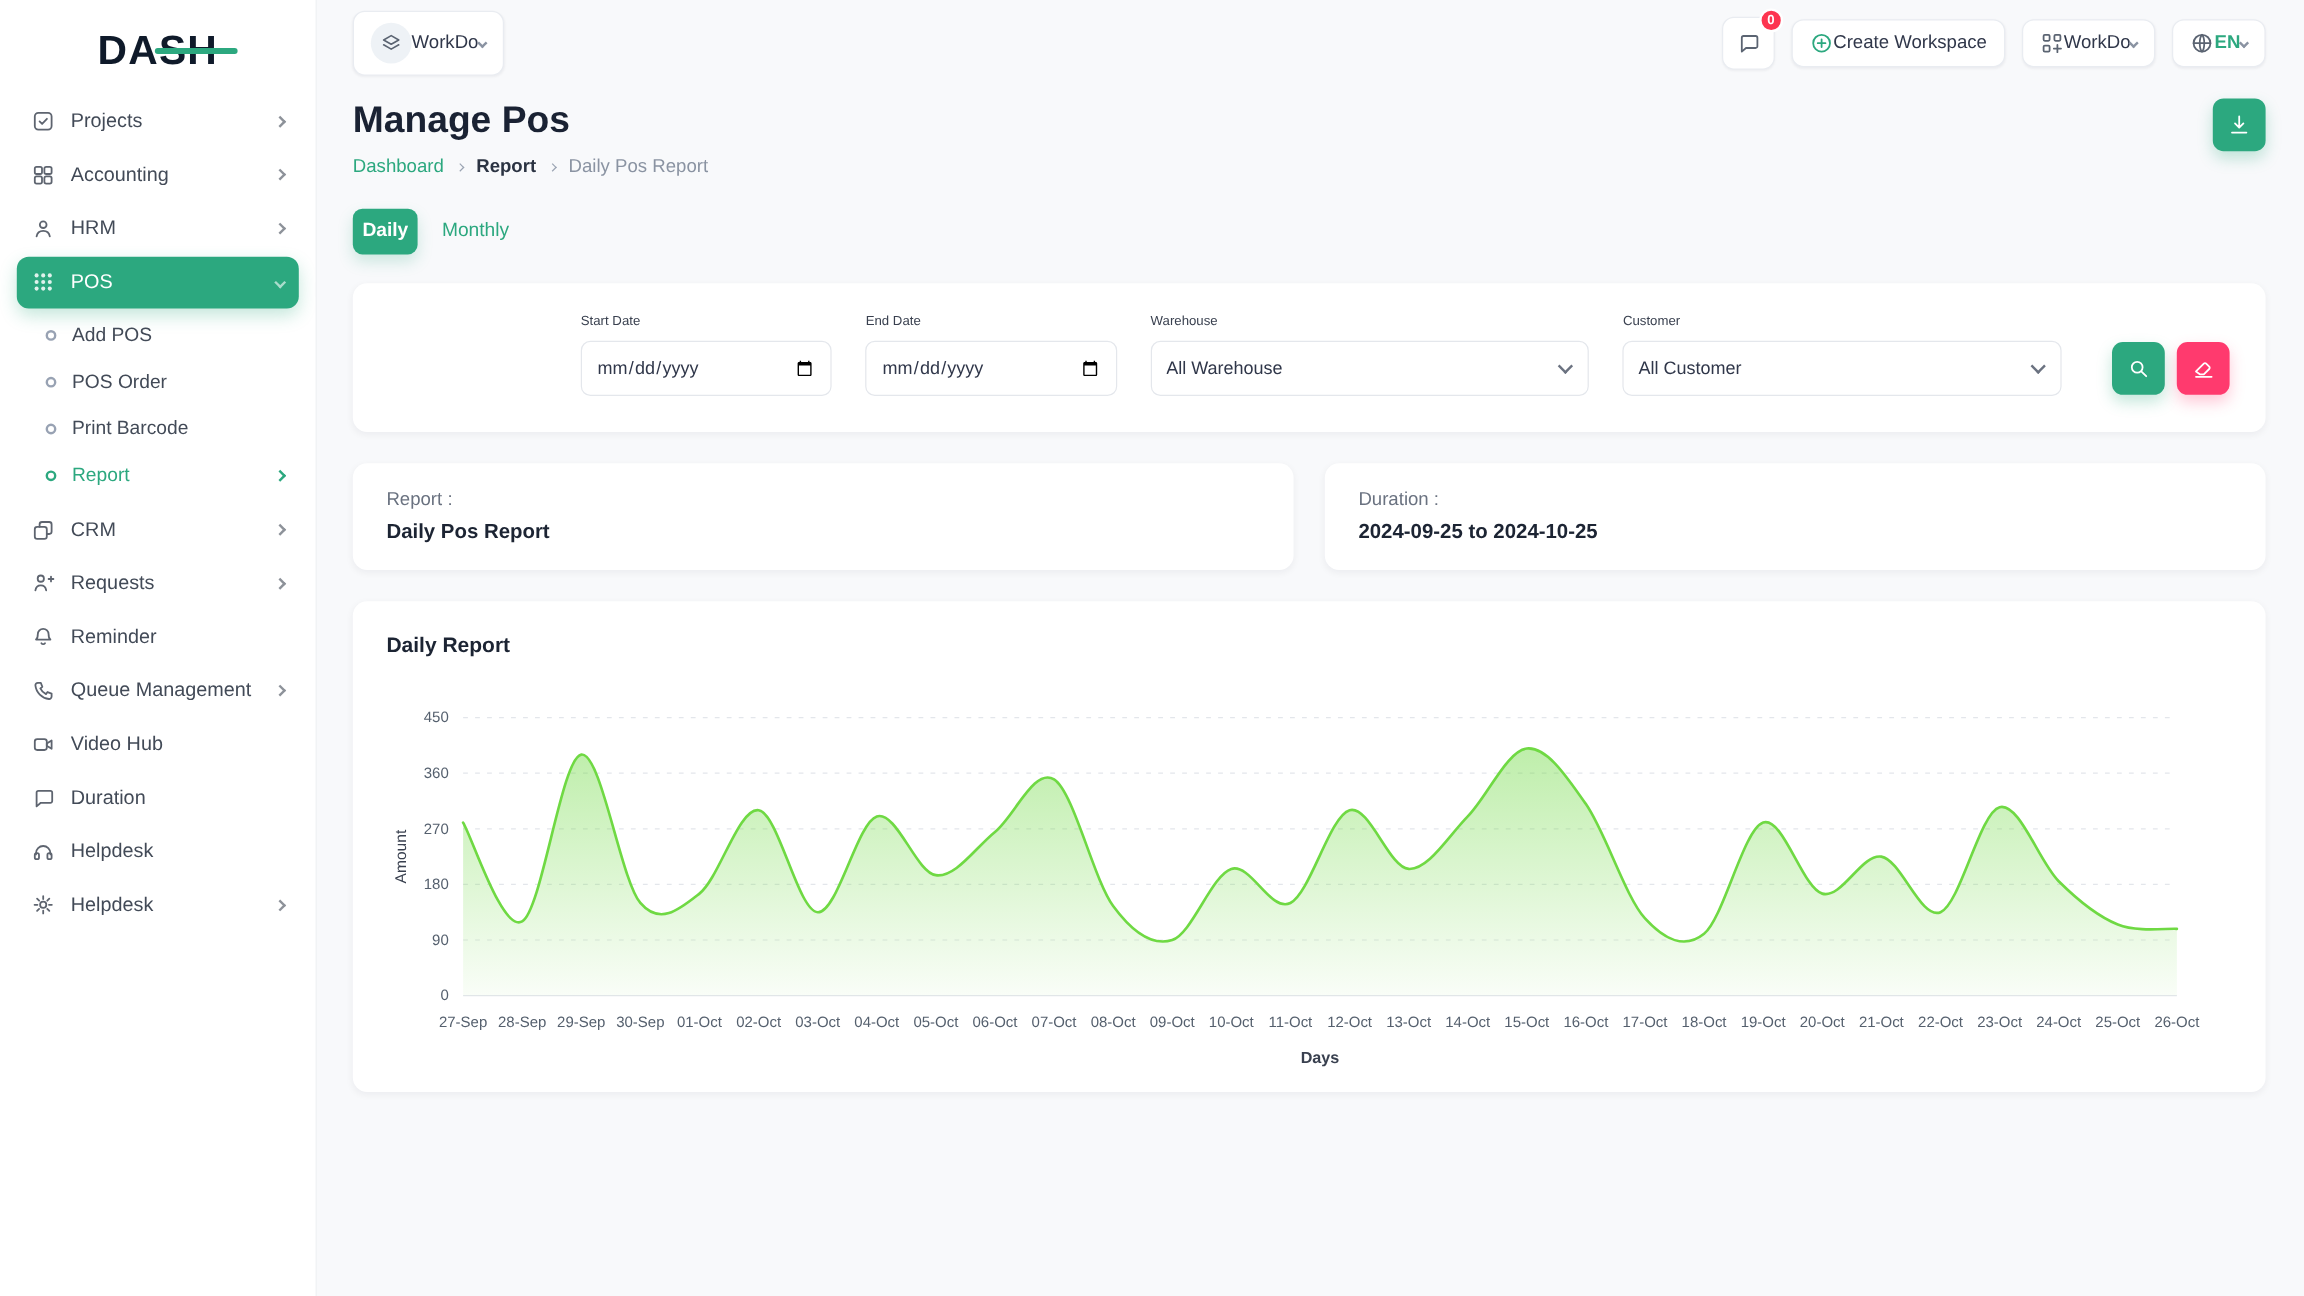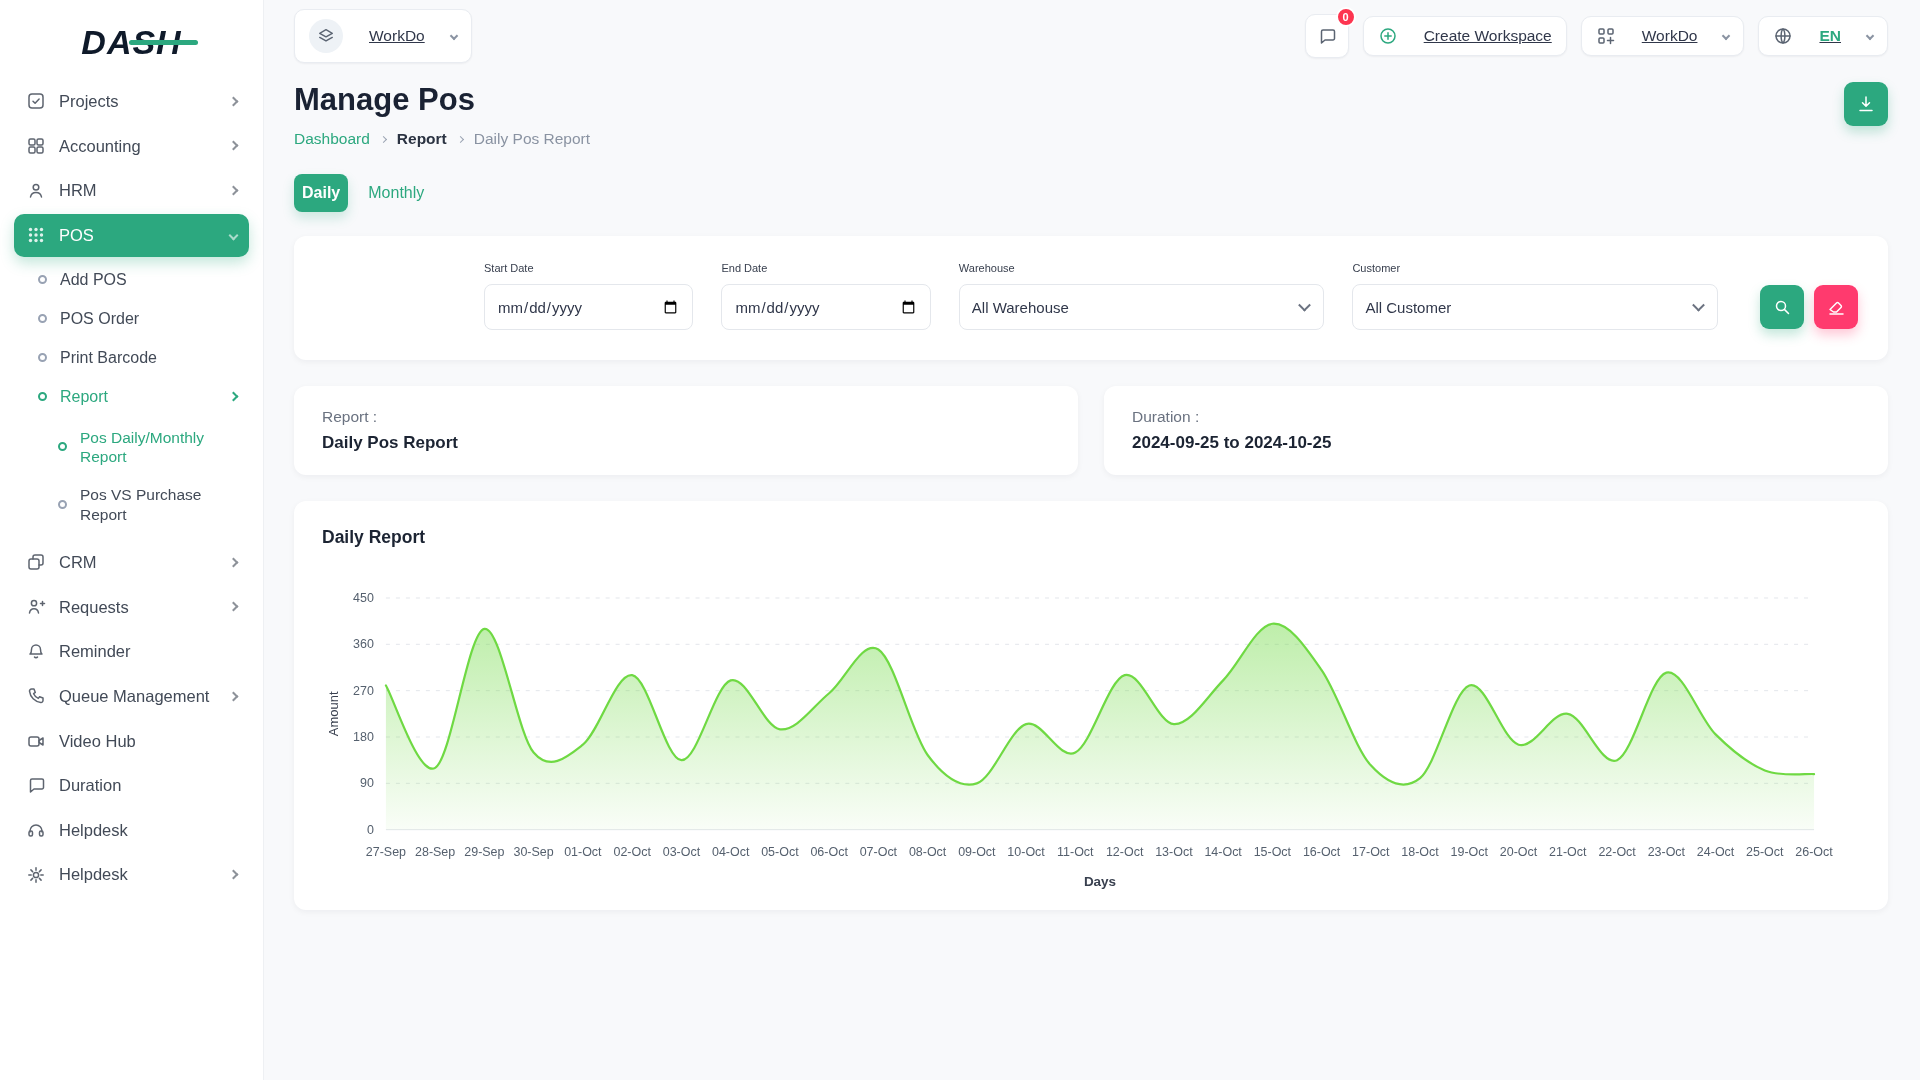--- a/index.html
+++ b/index.html
@@ -22,21 +22,21 @@
     color:var(--text);
   }
   
   .sidebar{
     position:fixed;top:0;left:0;bottom:0;width:264px;
     background:#fff;border-right:1px solid #eef0f3;
     padding:10px 14px 16px;overflow:hidden;
   }
   .logo{
     height:64px;display:flex;align-items:center;justify-content:center;
-    cursor:pointer;margin-bottom:6px;font-style:italic;
+    cursor:pointer;margin-bottom:6px;
   }
   .logo-text{
     position:relative;font-size:34px;font-weight:800;letter-spacing:1px;
     color:#0f1a2a;
   }
   .logo-text::after{
     content:"";position:absolute;left:48%;right:-16px;top:46%;
     height:5px;border-radius:3px;background:var(--accent);
   }
   .nav{display:flex;flex-direction:column;gap:2px}
@@ -69,24 +69,24 @@
   .smi .lbl{flex:1 1 auto;line-height:1.25}
   .smi.active{color:var(--accent)}
   .smi .chv{margin-left:auto;color:var(--accent)}
   .ssub .smi{padding-left:44px;font-size:15.5px}
   .blt{width:9px;height:9px;border:2px solid #98a2b3;border-radius:50%;flex:none}
   .smi.active .blt{border-color:var(--accent)}
   
   .main{margin-left:264px;padding:0 32px 30px 30px}
   .topbar{height:72px;display:flex;align-items:center;justify-content:space-between}
   .pill{
-    display:inline-flex;align-items:center;gap:26px;
+    display:inline-flex;align-items:center;gap:0;
     background:#fff;border:1px solid #e9ecf1;border-radius:10px;
     padding:9px 14px;font-size:15.5px;color:#30374a;cursor:pointer;
-    box-shadow:0 1px 2px rgba(16,24,40,.05);font-family:inherit;text-decoration:underline;
+    box-shadow:0 1px 2px rgba(16,24,40,.05);font-family:inherit;
   }
   .ws-av{width:34px;height:34px;border-radius:50%;background:#eef2f6;
     display:flex;align-items:center;justify-content:center;flex:none}
   .ws-av .ic{width:18px;height:18px;color:var(--accent);opacity:1}
   .pill .chv{width:6px;height:6px;color:#8a93a2}
   .pill .ic{color:#5b6472;opacity:1}
   .pill .ic.accent{color:var(--accent)}
   .lang{color:var(--accent);font-weight:700}
   .top-right{display:flex;align-items:center;gap:14px}
   .iconbtn{
@@ -216,30 +216,20 @@
       </button>
       <button class="smi">
         <span class="blt"></span>
         <span class="lbl">Print Barcode</span>
       </button>
       <button class="smi active">
         <span class="blt"></span>
         <span class="lbl">Report</span>
         <span class="chv r"></span>
       </button>
-      <div class="sub ssub">
-        <button class="smi active">
-          <span class="blt"></span>
-          <span class="lbl">Pos Daily/Monthly Report</span>
-        </button>
-        <button class="smi">
-          <span class="blt"></span>
-          <span class="lbl">Pos VS Purchase Report</span>
-        </button>
-      </div>
     </div>
 
     <button class="mi">
       <svg class="ic" viewBox="0 0 20 20">
           <rect x="3" y="7" width="10" height="10" rx="2"></rect>
           <path d="M7 7V5a2 2 0 012-2h6a2 2 0 012 2v6a2 2 0 01-2 2h-2"></path>
         </svg>
       <span class="lbl">CRM</span>
       <span class="chv r"></span>
     </button>

